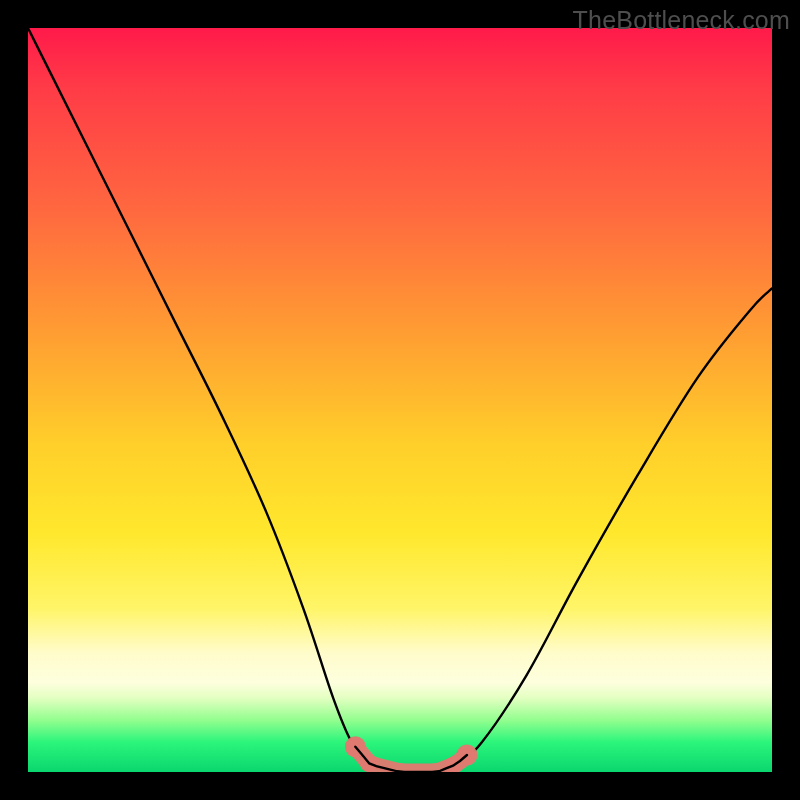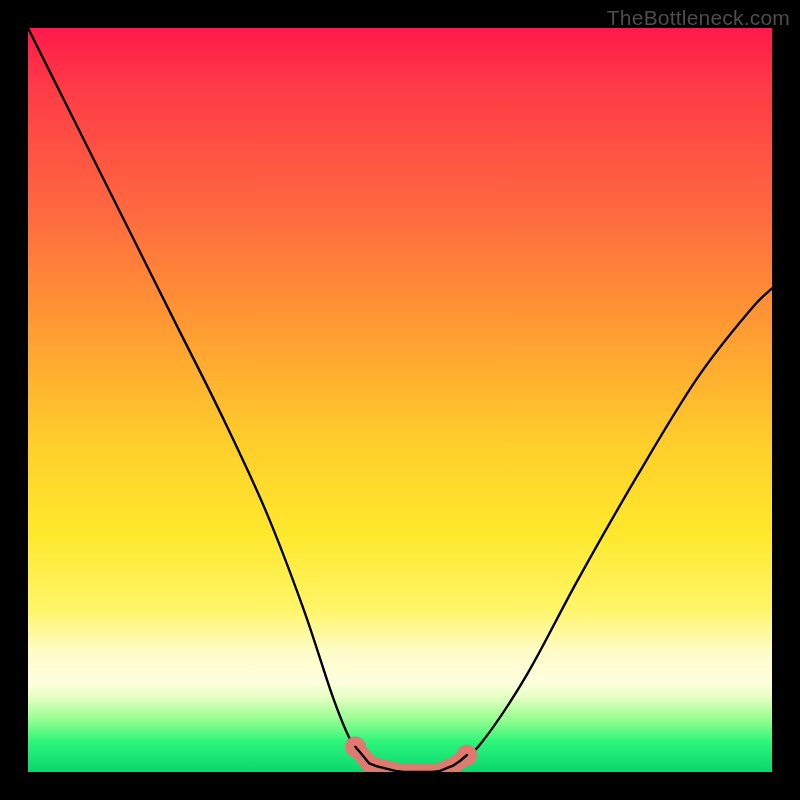--- a/index.html
+++ b/index.html
@@ -39,21 +39,21 @@
       #93fe8f 93%,
       #2cf57b 96%,
       #09d66e 100%
     );
   }
   .watermark {
     position: absolute;
     top: 6px;
     right: 10px;
     color: #4e4e4e;
-    font-size: 21px;
+    font-size: 25px;
     font-weight: 500;
     letter-spacing: 0.2px;
     user-select: none;
     z-index: 5;
   }
   svg.curve-layer {
     position: absolute;
     left: 0;
     top: 0;
     width: 744px;

